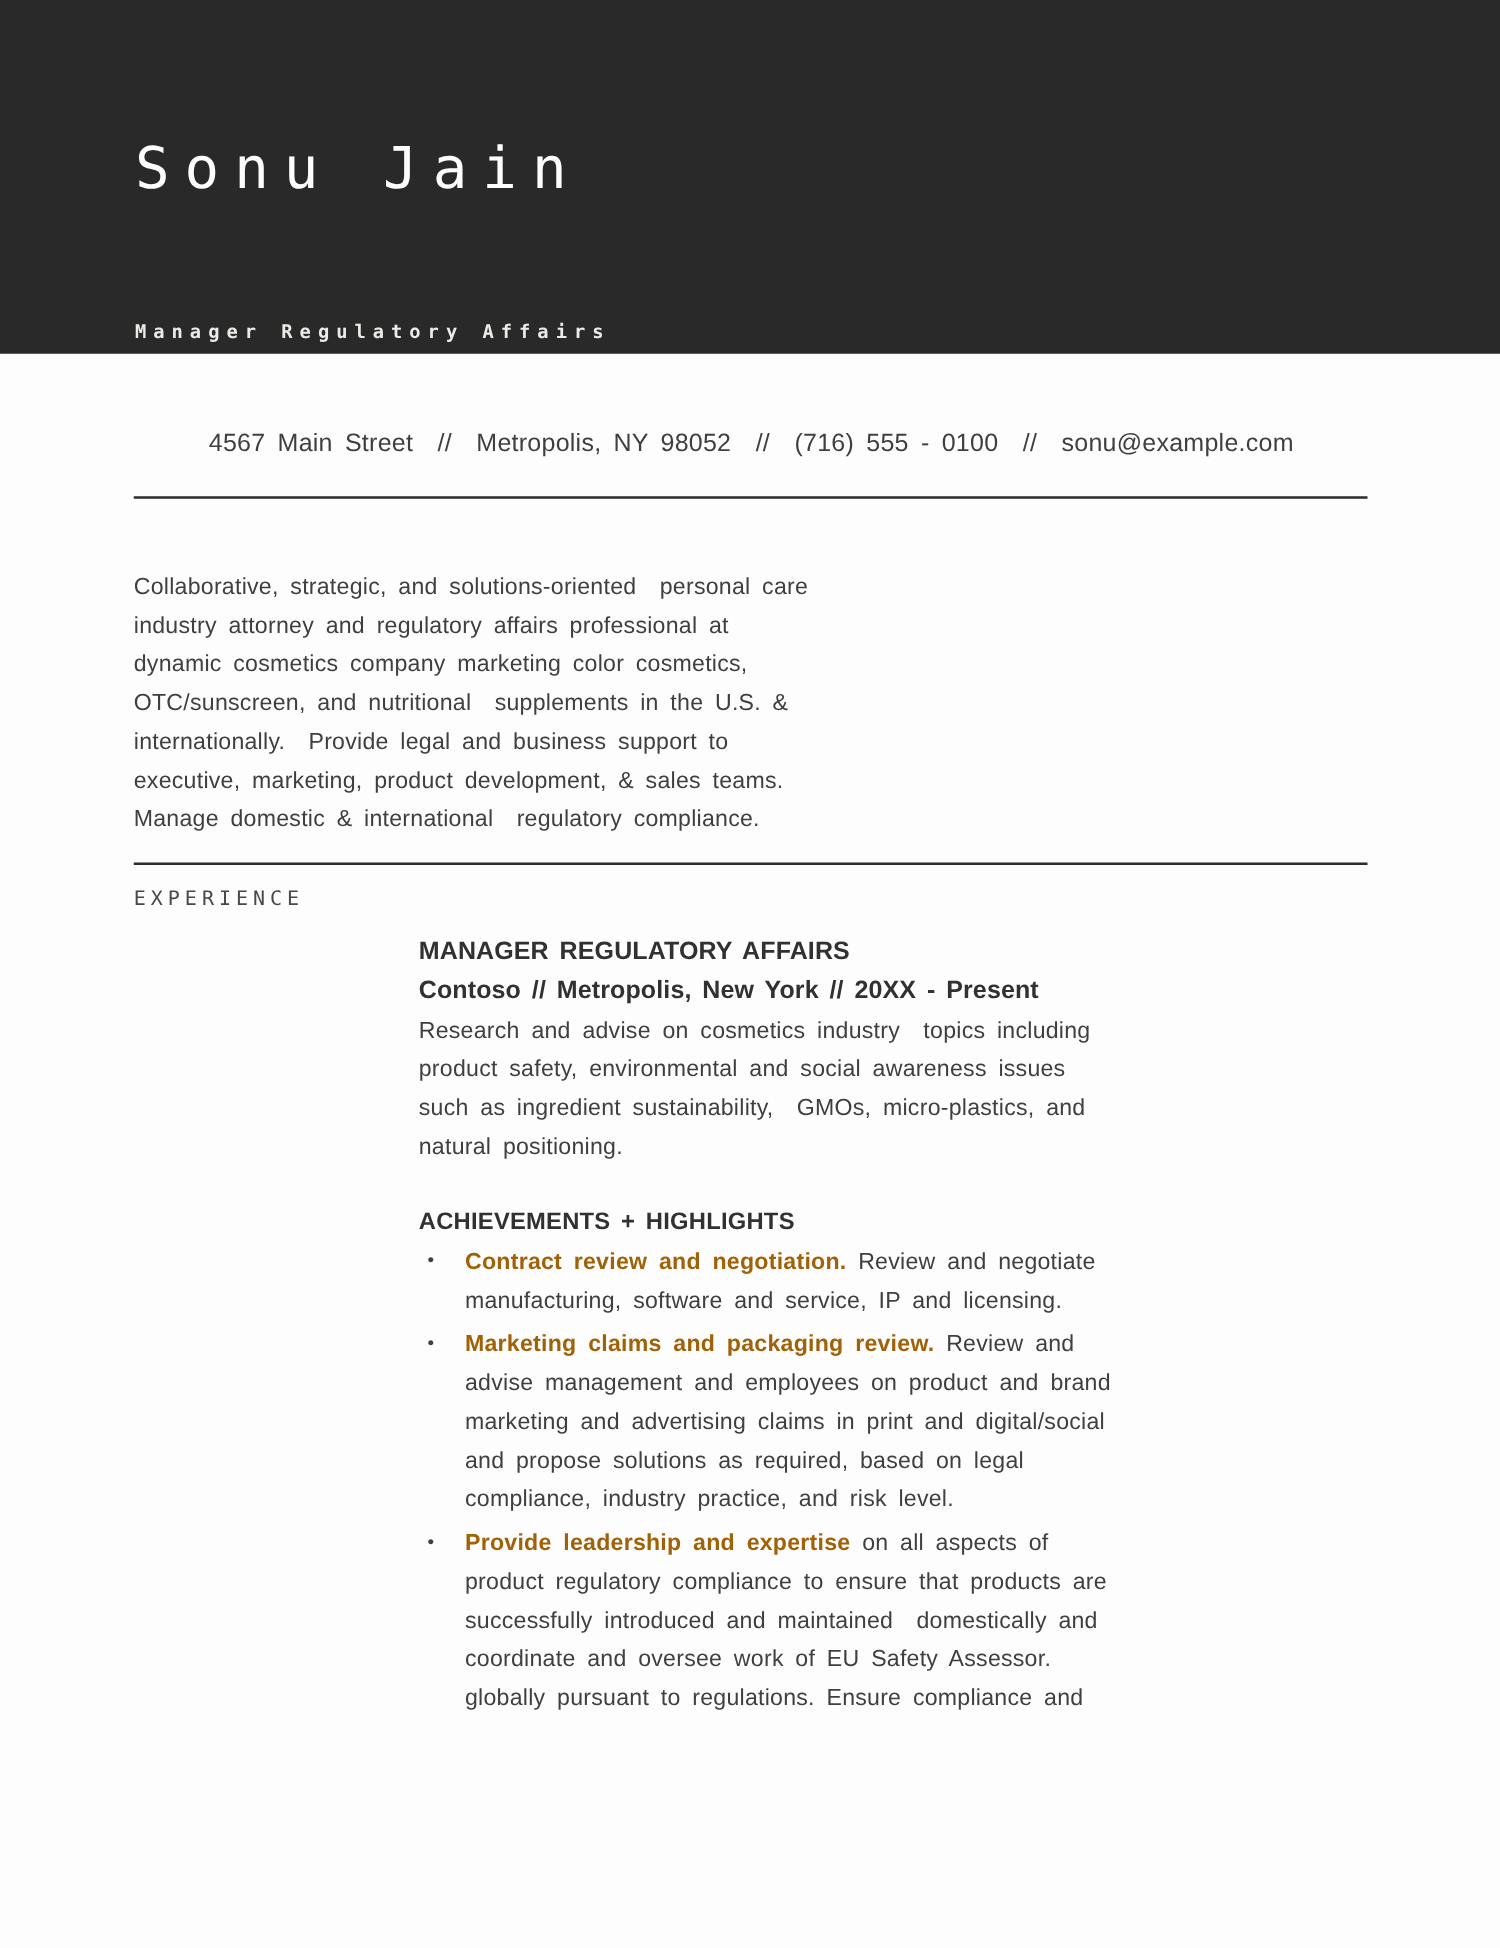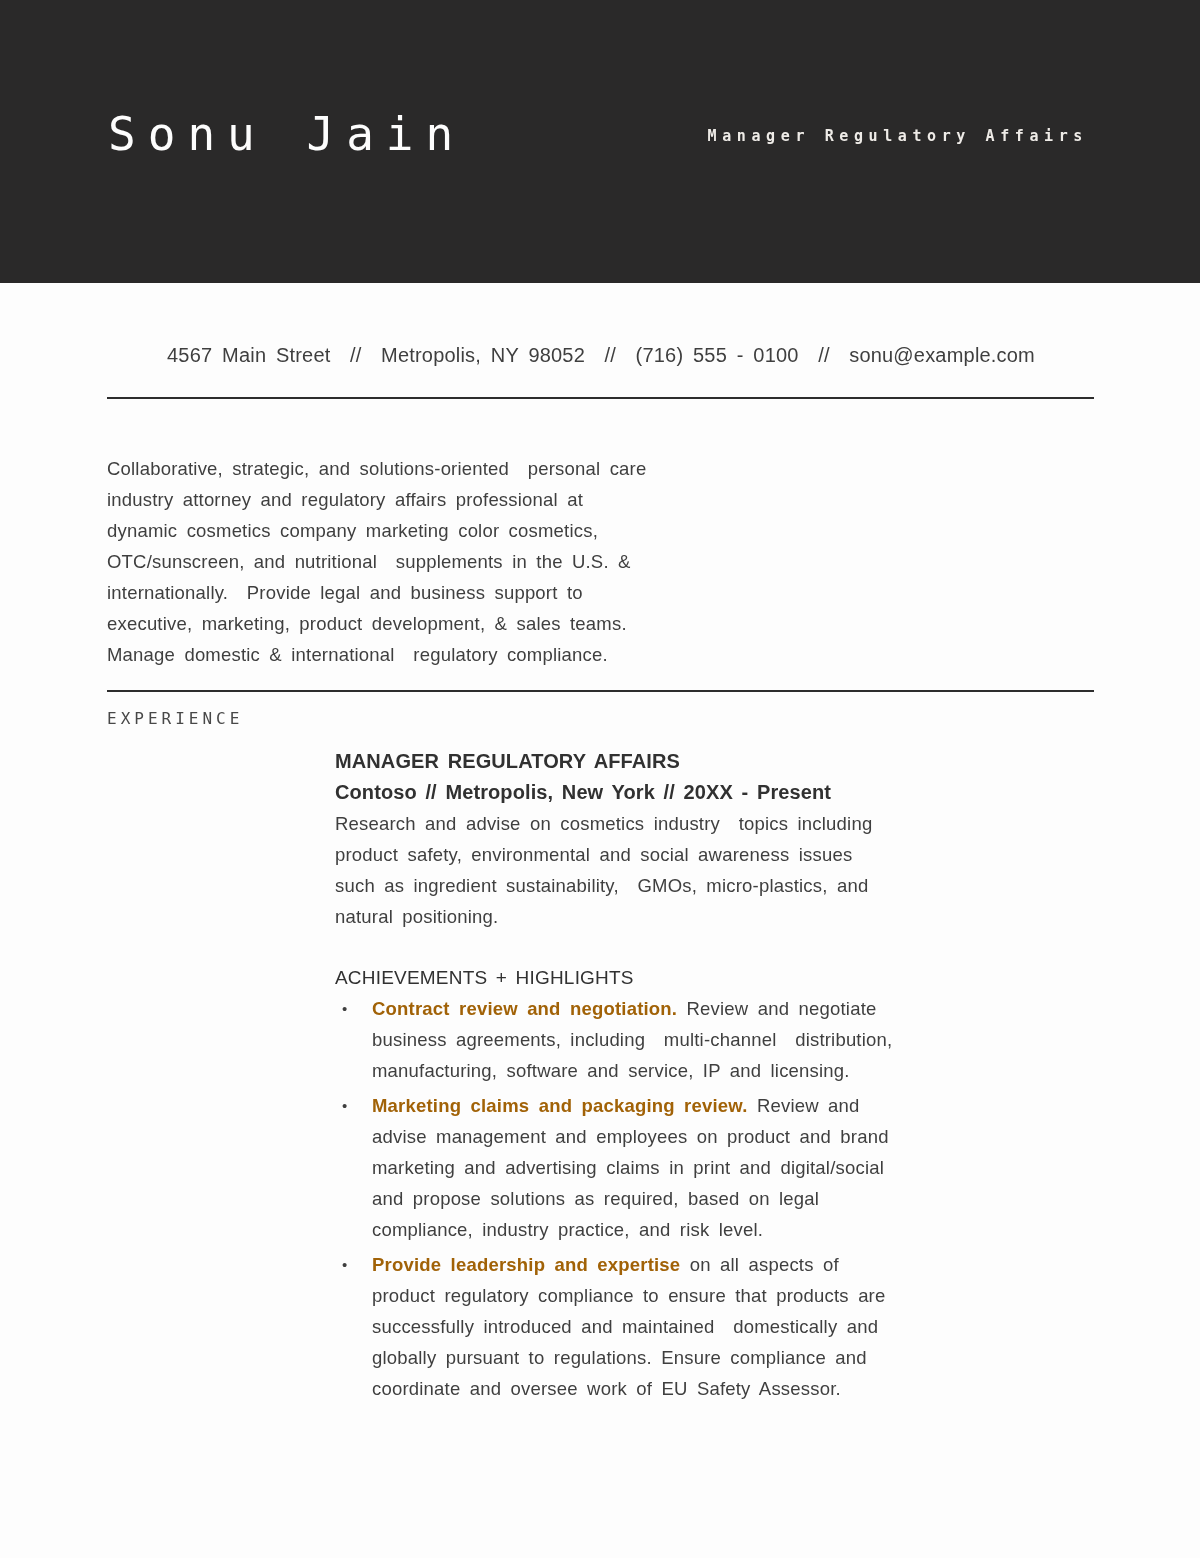--- a/index.html
+++ b/index.html
@@ -15,20 +15,21 @@
 
   
   .header {
     box-sizing: border-box;
     height: 283px;
     background: #2a2929;
     display: flex;
     align-items: baseline;
     justify-content: space-between;
     padding: 111px 112px 0 108px;
+    flex-direction: column;
   }
   .name {
     font-family: "DejaVu Sans Mono", monospace;
     font-size: 46px;
     font-weight: 400;
     line-height: 46px;
     letter-spacing: 12px;
     color: #fdfdfd;
     white-space: nowrap;
   }
@@ -93,21 +94,21 @@
     color: #313131;
     letter-spacing: 0.1px;
     word-spacing: 3px;
     white-space: pre-wrap;
     line-height: 31px;
   }
 
   .ach-heading {
     margin-top: 30px;
     font-size: 19px;
-    font-weight: 400;
+    font-weight: 700;
     color: #313131;
     word-spacing: 3px;
     line-height: 31px;
     white-space: pre-wrap;
   }
 
   
   .bullet { position: relative; padding-left: 37px; }
   .bullet + .bullet { margin-top: 4px; }
   .bullet-dot {
@@ -156,38 +157,37 @@
       <div class="line">Research and advise on cosmetics industry  topics including</div>
       <div class="line">product safety, environmental and social awareness issues</div>
       <div class="line">such as ingredient sustainability,  GMOs, micro-plastics, and</div>
       <div class="line">natural positioning.</div>
 
       <div class="ach-heading">ACHIEVEMENTS + HIGHLIGHTS</div>
 
       <div class="bullet">
         <span class="bullet-dot">•</span>
         <div class="line"><span class="lead">Contract review and negotiation.</span> <span>Review and negotiate</span></div>
-        <div class="line">business agreements, including  multi-channel  distribution,</div>
         <div class="line">manufacturing, software and service, IP and licensing.</div>
       </div>
 
       <div class="bullet">
         <span class="bullet-dot">•</span>
         <div class="line"><span class="lead">Marketing claims and packaging review.</span> <span>Review and</span></div>
         <div class="line">advise management and employees on product and brand</div>
         <div class="line">marketing and advertising claims in print and digital/social</div>
         <div class="line">and propose solutions as required, based on legal</div>
         <div class="line">compliance, industry practice, and risk level.</div>
       </div>
 
       <div class="bullet">
         <span class="bullet-dot">•</span>
         <div class="line"><span class="lead">Provide leadership and expertise</span> <span>on all aspects of</span></div>
         <div class="line">product regulatory compliance to ensure that products are</div>
         <div class="line">successfully introduced and maintained  domestically and</div>
+        <div class="line">coordinate and oversee work of EU Safety Assessor.</div>
         <div class="line">globally pursuant to regulations. Ensure compliance and</div>
-        <div class="line">coordinate and oversee work of EU Safety Assessor.</div>
       </div>
 
     </div>
   </div>
 
 </div>
 
 </body></html>

